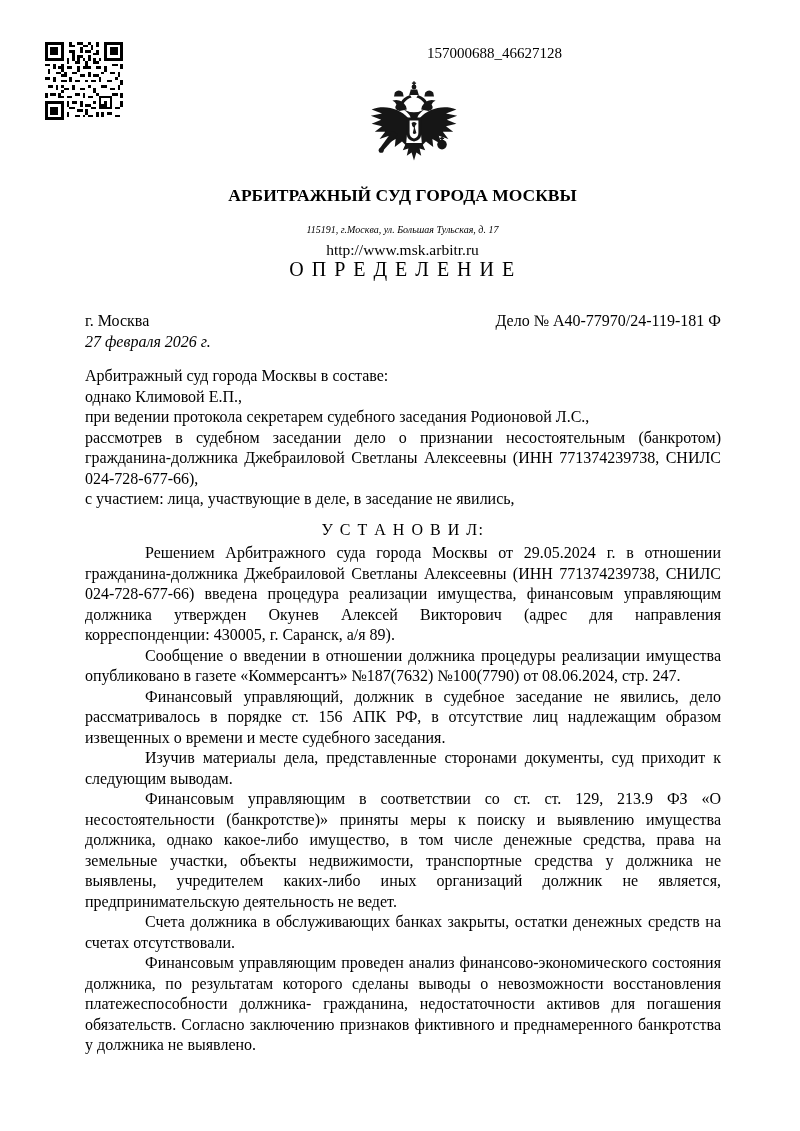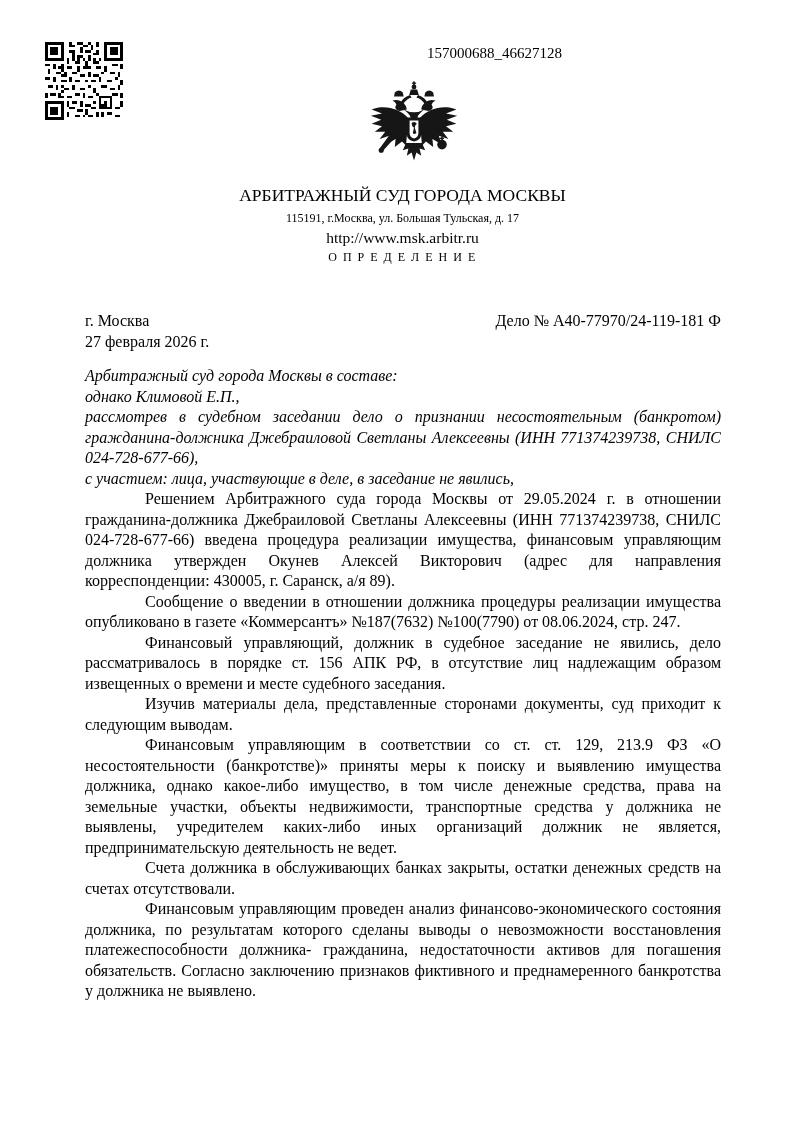--- a/index.html
+++ b/index.html
@@ -24,33 +24,33 @@
   }
   .emblem {
     position:absolute; top:72px; left:366px;
     width:96px; height:102px;
   }
 
   .header-block {
     position:absolute; top:185px; left:85px; width:635px;
     text-align:center;
   }
-  .court-name  { font-weight:normal; font-size:17.5px; line-height:21px; }
-  .court-addr  { font-size:12px; line-height:20px; margin-top:2px; }
+  .court-name  { font-weight:bold; font-size:17.5px; line-height:21px; }
+  .court-addr  { font-size:10px; line-height:20px; margin-top:14px;font-style:italic; }
   .court-site  { font-size:15.5px; line-height:19px; }
-  .doc-type    { font-size:12px;   line-height:20px; letter-spacing:1.5px; }
+  .doc-type    { font-size:20px;   line-height:20px; letter-spacing:1.5px; }
 
   .content {
     position:absolute; top:283px; left:85px; width:636px;
     font-size:16px; line-height:20.5px;
   }
   .case-row { display:flex; justify-content:space-between; align-items:baseline;margin-top:28px; }
-  .case-date { margin-bottom:14px; }
+  .case-date { margin-bottom:14px;font-style:italic; }
 
-  .intro p { text-align:justify;font-style:italic; }
+  .intro p { text-align:justify; }
   .ruling-heading {
     text-align:center; letter-spacing:1.5px;
     margin-top:10px; margin-bottom:3px;
   }
   .body-paragraphs p {
     text-align:justify;
     text-indent:60px;
   }
 </style>
 </head>
@@ -113,24 +113,26 @@
   <div class="content">
     <div class="case-row">
       <span>г. Москва</span>
       <span>Дело № А40-77970/24-119-181 Ф</span>
     </div>
     <div class="case-date">27 февраля 2026 г.</div>
 
     <div class="intro">
         <p>Арбитражный суд города Москвы в составе:</p>
         <p>однако Климовой Е.П.,</p>
+        <p>при ведении протокола секретарем судебного заседания Родионовой Л.С.,</p>
         <p>рассмотрев в судебном заседании дело о признании несостоятельным (банкротом) гражданина-должника Джебраиловой Светланы Алексеевны  (ИНН 771374239738, СНИЛС 024-728-677-66),</p>
         <p>с участием: лица, участвующие в деле, в заседание не явились,</p>
       </div>
 
+    <div class="ruling-heading">У С Т А Н О В И Л:</div>
 
     <div class="body-paragraphs">
         <p>Решением Арбитражного суда города Москвы от 29.05.2024 г. в отношении гражданина-должника Джебраиловой Светланы Алексеевны (ИНН 771374239738, СНИЛС 024-728-677-66)  введена процедура реализации имущества, финансовым управляющим должника утвержден Окунев Алексей Викторович (адрес для направления корреспонденции: 430005, г. Саранск, а/я 89).</p>
         <p>Сообщение о введении в отношении должника процедуры реализации имущества опубликовано в газете «Коммерсантъ» №187(7632) №100(7790) от 08.06.2024, стр. 247.</p>
         <p>Финансовый управляющий, должник в судебное заседание не явились, дело рассматривалось в порядке ст. 156 АПК РФ, в отсутствие лиц надлежащим образом извещенных о времени и месте судебного заседания.</p>
         <p>Изучив материалы дела, представленные сторонами документы, суд приходит к следующим выводам.</p>
         <p>Финансовым управляющим в соответствии со ст. ст. 129, 213.9 ФЗ «О несостоятельности (банкротстве)» приняты меры к поиску и выявлению имущества должника, однако какое-либо имущество, в том числе денежные средства, права на земельные участки, объекты недвижимости, транспортные средства у должника не выявлены, учредителем каких-либо иных организаций должник не является, предпринимательскую деятельность не ведет.</p>
         <p>Счета должника в обслуживающих банках закрыты, остатки денежных средств на счетах отсутствовали.</p>
         <p>Финансовым управляющим проведен анализ финансово-экономического состояния должника, по результатам которого сделаны выводы о невозможности восстановления платежеспособности должника- гражданина, недостаточности активов для погашения обязательств. Согласно заключению признаков фиктивного и преднамеренного банкротства у должника не выявлено.</p>
       </div>

